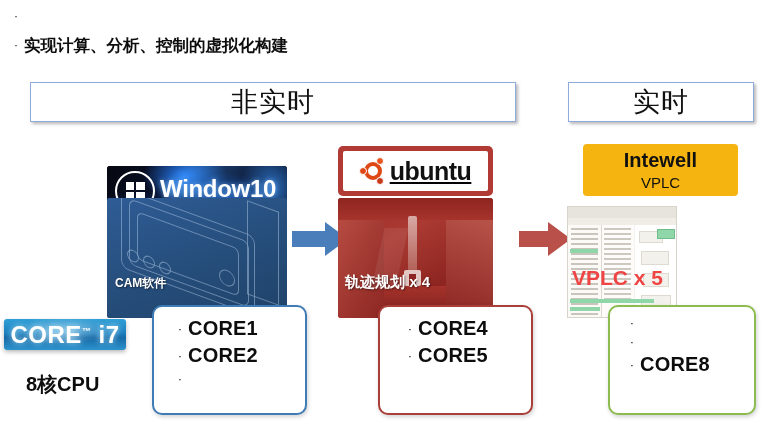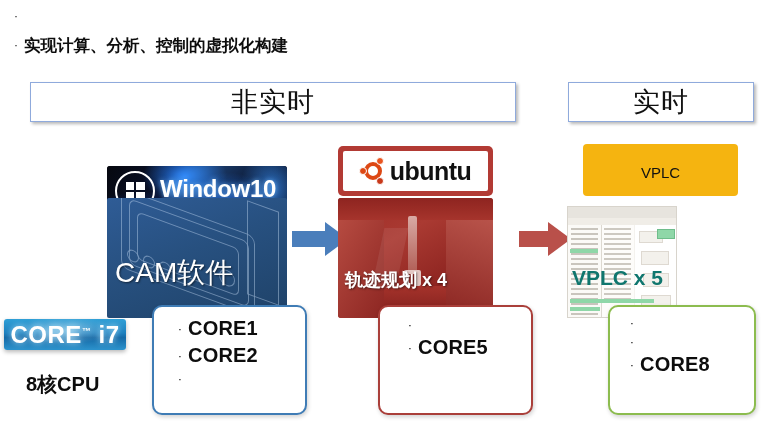--- a/index.html
+++ b/index.html
@@ -72,32 +72,32 @@
   #cam-panel{
     position:absolute;left:107px;top:198px;width:180px;height:120px;
     background:linear-gradient(160deg,#2f5c96 0%,#27507f 45%,#1f4268 100%);
     border-radius:2px;overflow:hidden;
   }
   #cam-panel .cad{position:absolute;inset:0;opacity:.55;}
   #cam-panel .cad i{
     position:absolute;display:block;border:1px solid rgba(205,225,250,.75);
   }
   #cam-label{
-    position:absolute;left:8px;bottom:26px;font-size:28px;font-weight:normal;
+    position:absolute;left:8px;bottom:26px;font-size:12px;font-weight:bold;
     color:#ffffff;text-shadow:1px 1px 2px rgba(0,0,0,.55);
   }
 
   
   #ubu-logo-box{
     position:absolute;left:338px;top:146px;width:155px;height:50px;
     background:#b23a34;border-radius:5px;padding:5px;box-sizing:border-box;
   }
   #ubu-logo-inner{
     width:100%;height:100%;background:#ffffff;border-radius:2px;
-    display:flex;align-items:center;justify-content:center;gap:4px;
+    display:flex;align-items:center;justify-content:center;gap:4px;text-decoration:underline;
   }
   .ubu-mark{position:relative;width:26px;height:26px;}
   .ubu-mark .ring{
     position:absolute;left:4px;top:4px;width:18px;height:18px;
     border:4px solid #dd4814;border-radius:50%;box-sizing:border-box;
   }
   .ubu-mark b{
     position:absolute;width:8px;height:8px;border-radius:50%;display:block;
     border:1.5px solid #ffffff;box-sizing:border-box;
   }
@@ -105,21 +105,21 @@
   .ubu-mark b.d2{background:#e95420;left:16px;top:-1px;}
   .ubu-mark b.d3{background:#c8391a;left:16px;top:19px;}
   #ubu-label{font-size:25px;font-weight:bold;color:#111;letter-spacing:-0.5px;}
   #traj-panel{
     position:absolute;left:338px;top:198px;width:155px;height:120px;
     background:linear-gradient(150deg,#9c2b26 0%,#aa3a32 35%,#8d2420 70%,#a33b33 100%);
     border-radius:3px;overflow:hidden;
   }
   #traj-panel .mach i{position:absolute;display:block;}
   #traj-label{
-    position:absolute;left:7px;bottom:26px;font-size:18px;font-weight:bold;
+    position:absolute;left:7px;bottom:26px;font-size:15px;font-weight:bold;
     color:#ffffff;text-shadow:1px 1px 2px rgba(0,0,0,.5);
   }
 
   
   #rtos-box{
     position:absolute;left:583px;top:144px;width:155px;height:52px;
     background:#f5b410;border-radius:4px;
     display:flex;flex-direction:column;align-items:center;justify-content:center;
   }
   #rtos-title{font-size:20px;font-weight:bold;color:#111;line-height:1;}
@@ -136,21 +136,21 @@
   #vplc-panel .sidebar u{display:block;height:2px;margin:3px 3px 0 3px;background:#c9c5bd;
     text-decoration:none;}
   #vplc-panel .mid{position:absolute;left:34px;top:18px;width:32px;bottom:0;background:#fdfcfa;}
   #vplc-panel .mid u{display:block;height:2px;margin:3px 3px 0 2px;background:#cdc9c1;
     text-decoration:none;}
   #vplc-panel .canvas{position:absolute;left:67px;top:18px;right:0;bottom:0;background:#ffffff;}
   #vplc-panel .canvas s{position:absolute;display:block;background:#f3f1ec;
     border:1px solid #ded9d1;text-decoration:none;}
   #vplc-panel .hl{position:absolute;background:#8fd7a8;height:4px;}
   #vplc-label{
-    position:absolute;left:572px;top:266px;font-size:21px;font-weight:bold;color:#0f766e;
+    position:absolute;left:572px;top:266px;font-size:21px;font-weight:bold;color:#ef4444;
   }
 
   
   .arrow{position:absolute;height:34px;}
   .arrow .shaft{position:absolute;left:0;top:9px;height:16px;}
   .arrow .head{position:absolute;top:0;width:0;height:0;
     border-top:17px solid transparent;border-bottom:17px solid transparent;}
   #arrow-blue{left:292px;top:222px;width:56px;}
   #arrow-blue .shaft{width:36px;background:#4a7ebb;}
   #arrow-blue .head{left:33px;border-left:23px solid #4a7ebb;}
@@ -270,20 +270,21 @@
     </div>
     <div id="traj-label">轨迹规划 x 4</div>
   </div>
 
   <div class="arrow" id="arrow-red">
     <span class="shaft"></span>
       <span class="head"></span>
   </div>
 
   <div id="rtos-box">
+    <div id="rtos-title">Intewell</div>
     <div id="rtos-sub">VPLC</div>
   </div>
 
   <div id="vplc-panel">
     <div class="tb"></div>
     <div class="tb2"></div>
     <div class="sidebar">
       <u></u>
         <u></u>
         <u></u>
@@ -353,20 +354,21 @@
       <li>
         <span class="dot">·</span>
       </li>
     </ul>
   </div>
 
   <div class="corebox" id="corebox-2">
     <ul>
       <li>
         <span class="dot">·</span>
+        <span class="lbl">CORE4</span>
       </li>
       <li>
         <span class="dot">·</span>
         <span class="lbl">CORE5</span>
       </li>
     </ul>
   </div>
 
   <div class="corebox" id="corebox-3">
     <ul>

